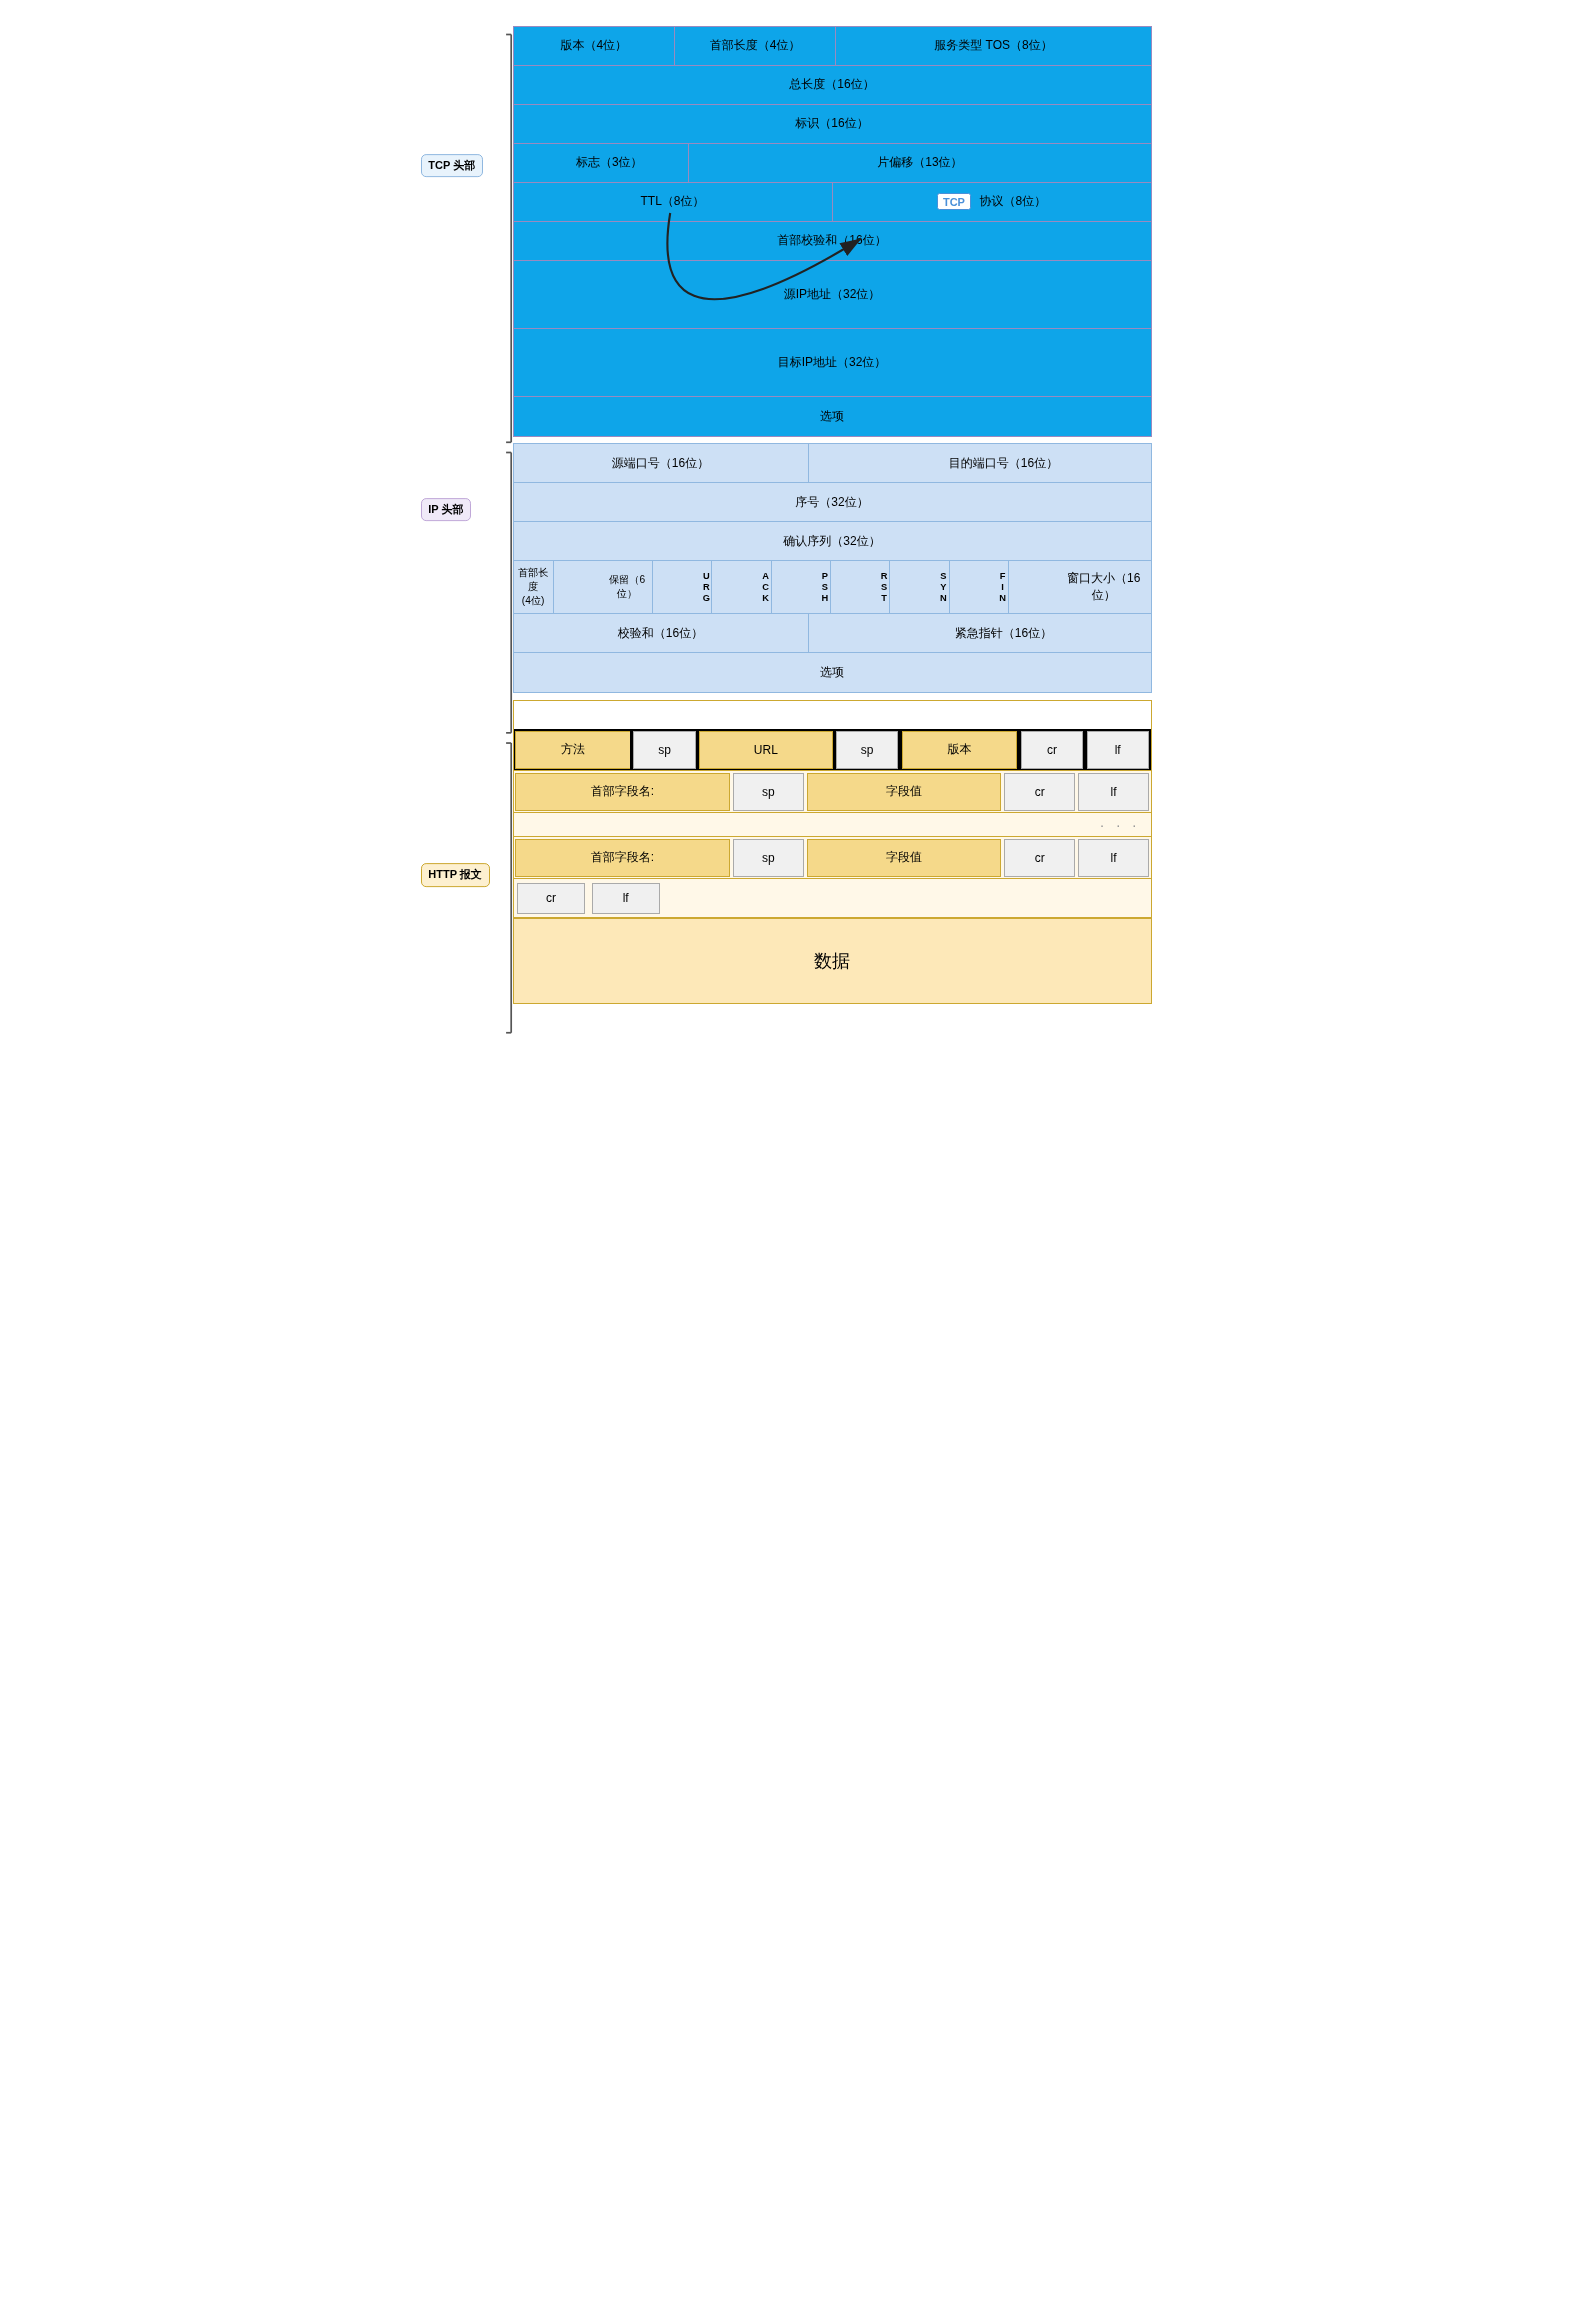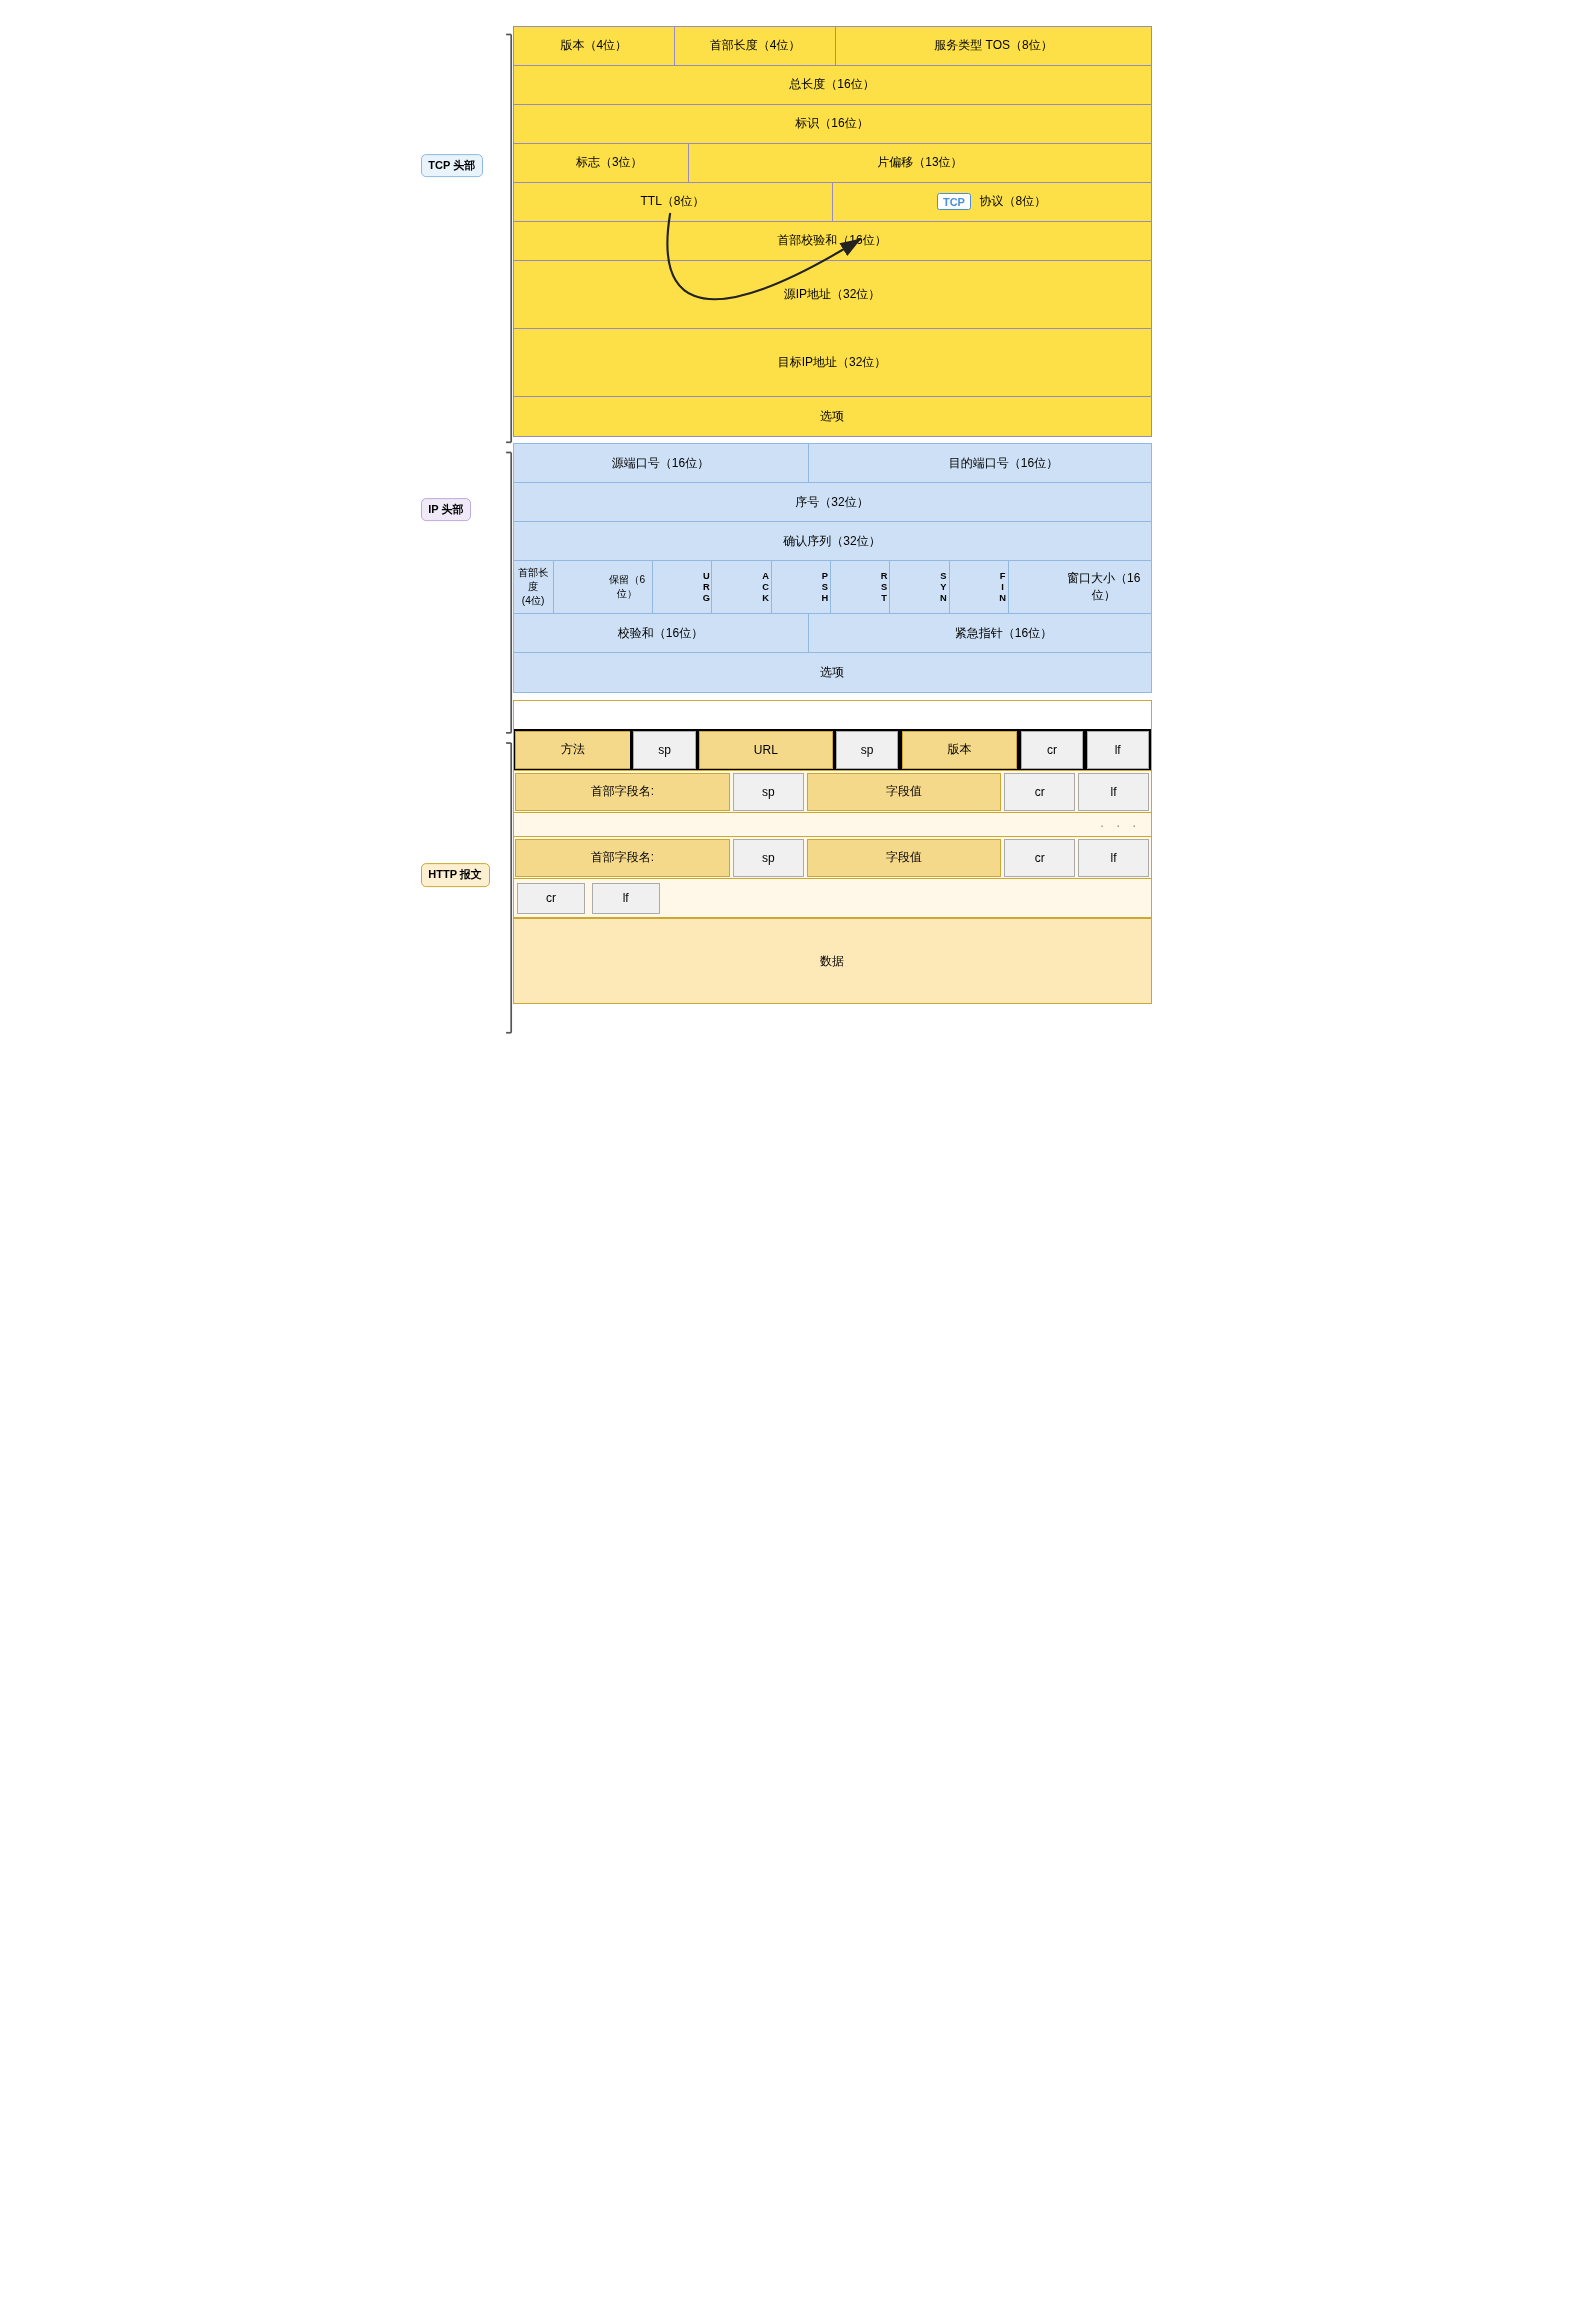--- a/index.html
+++ b/index.html
@@ -40,21 +40,21 @@
       position: relative;
     }
 
     .cell:last-child {
       border-right: none;
     }
 
     .cell-full { flex: 1; }
 
     
-    .ip-row { background: #fde047; border-color: #998ac0; }
+    .ip-row { background: #0ea5e9; border-color: #998ac0; }
     .ip-row .cell { border-right-color: #998ac0; }
     .ip-row { border-bottom-color: #998ac0; }
 
     
     .tcp-row { background: #cde0f5; border-color: #90b8e0; gap: 48px; }
     .tcp-row .cell { border-right-color: #90b8e0; }
     .tcp-row { border-bottom-color: #90b8e0; }
 
     .tall-row {
       min-height: 68px;
@@ -348,21 +348,21 @@
           <div class="cell" style="flex: 0 0 auto; width: 68px; background: #f0f0f0; border: 1.3px solid #aaa; margin: 3.4px;">
             <span>cr</span>
           </div>
           <div class="cell" style="flex: 0 0 auto; width: 68px; background: #f0f0f0; border: 1.3px solid #aaa; margin: 3.4px;">
             <span>lf</span>
           </div>
           <div style="flex: 1;"></div>
         </div>
 
         <div style="background: #fde8b8; min-height: 85px; display: flex; align-items: center; justify-content: center; border-top: 0.8px solid #cca830;">
-          <span style="font-size: 12px; font-weight: 500;">数据</span>
+          <span style="font-size: 18px; font-weight: 500;">数据</span>
         </div>
 
       </div>
 
     </div>
   </div>
 
 </div>
 
 

